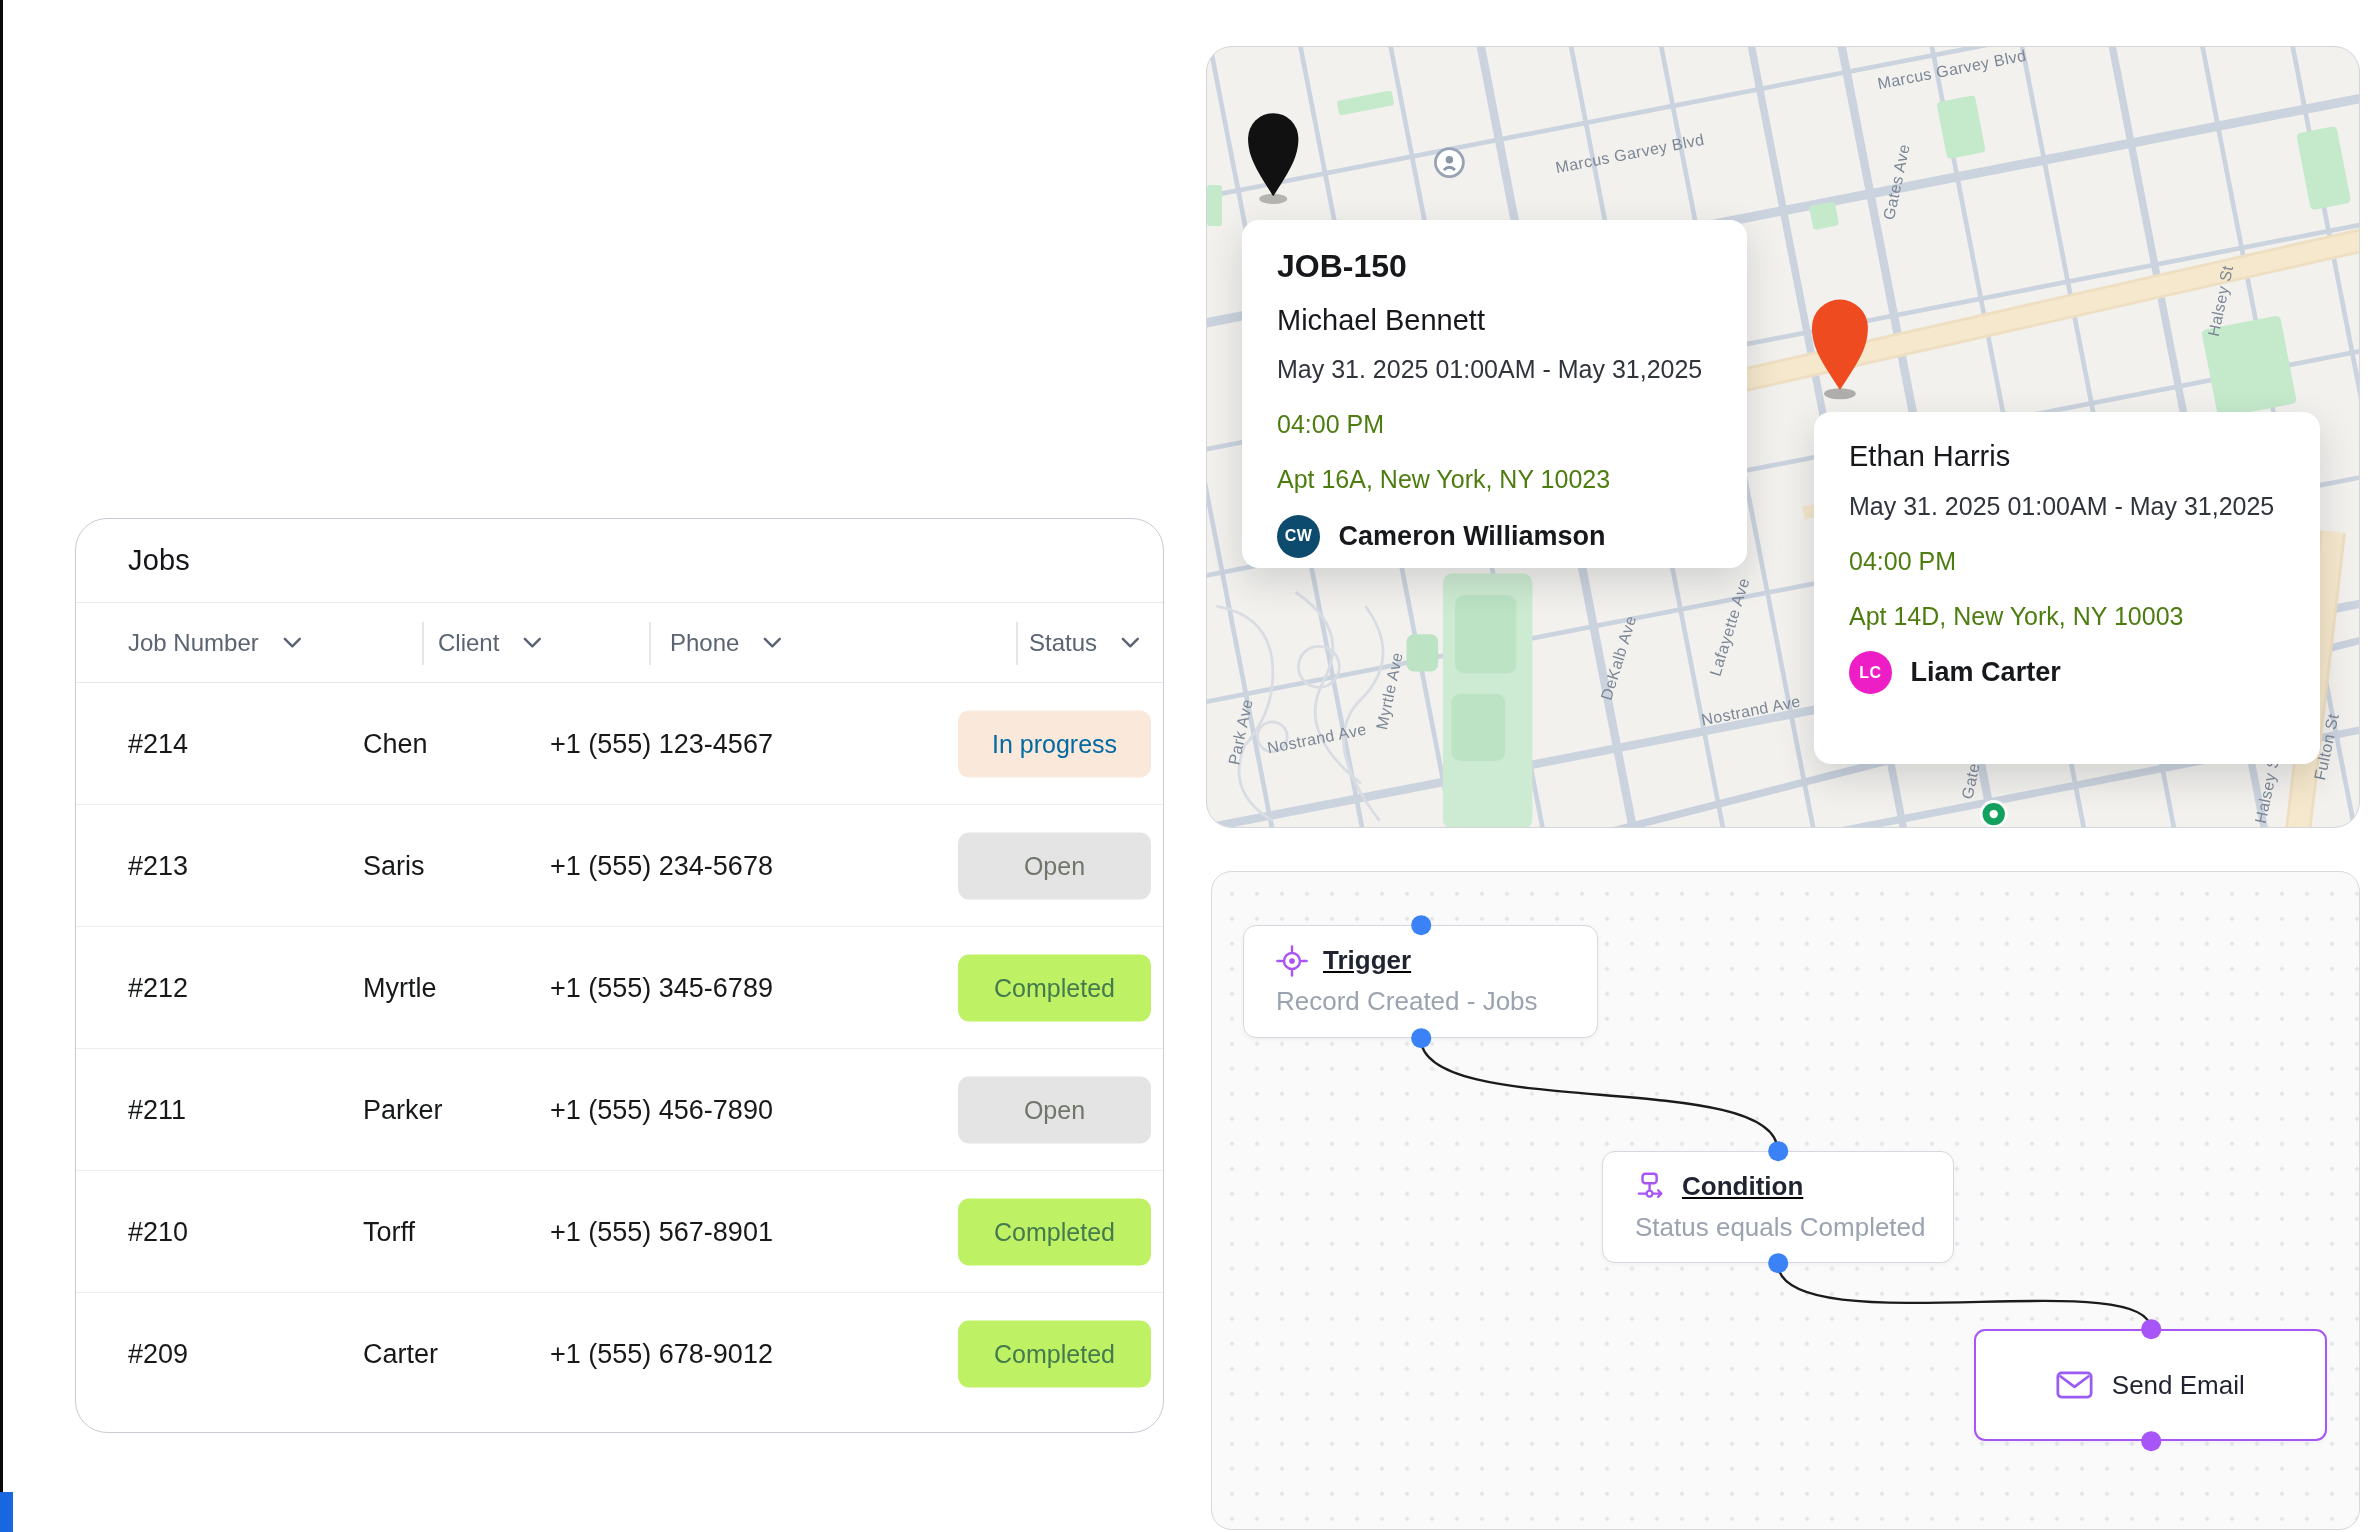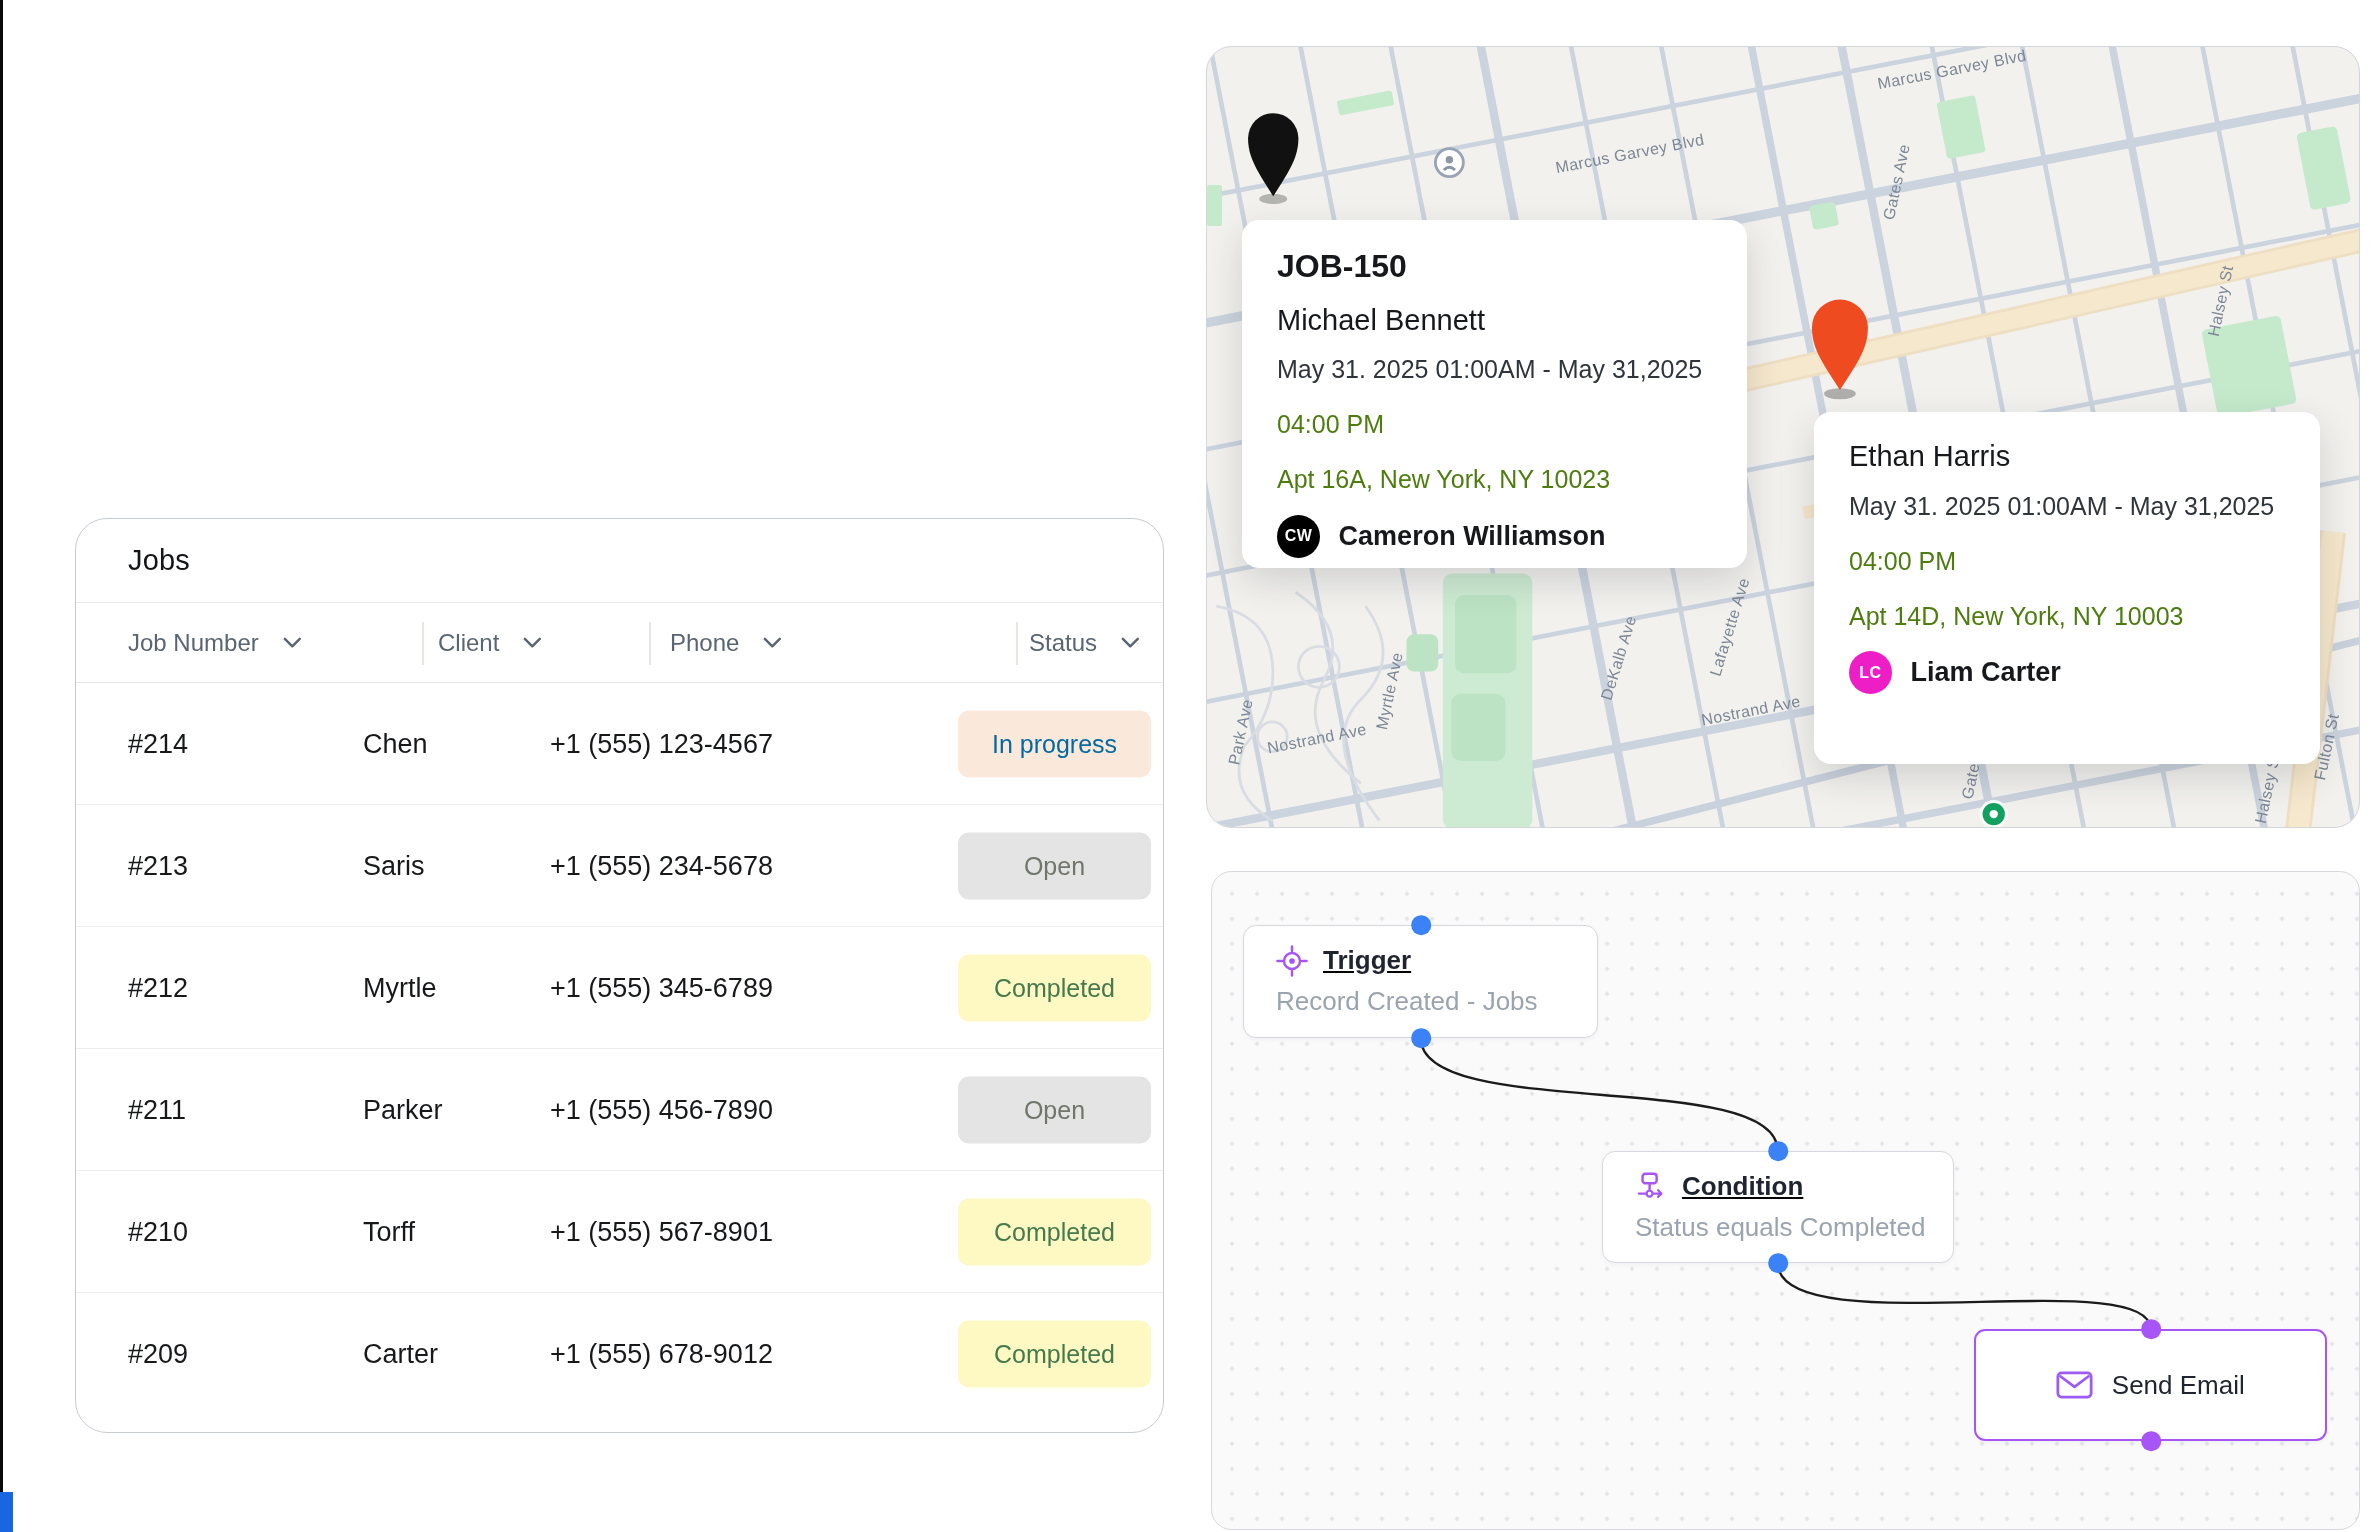--- a/index.html
+++ b/index.html
@@ -18,21 +18,21 @@
   .hcell{position:absolute;top:0;height:100%;display:flex;align-items:center;gap:24px;color:#5a6472;font-size:24px;font-weight:500;}
   .hcell svg{display:block;}
   .hsep{position:absolute;top:18.6px;height:43px;width:1.9px;background:#e3e6ea;}
   .trow{position:relative;height:122px;border-bottom:1.9px solid #eceef1;box-sizing:border-box;}
   .trow:last-child{border-bottom:none;}
   .tcell{position:absolute;top:50%;transform:translateY(-50%);font-size:27px;color:#17181a;}
   .badge{position:absolute;left:882px;top:50%;transform:translateY(-50%);width:193px;height:67px;
          border-radius:11.2px;display:flex;align-items:center;justify-content:center;font-size:25px;}
   .badge.in-progress{background:#fae9db;color:#0369a1;}
   .badge.open{background:#e4e4e4;color:#71766b;}
-  .badge.completed{background:#fef9c3;color:#447a4e;}
+  .badge.completed{background:#bef264;color:#447a4e;}
 
   
   .map-card{position:absolute;left:1206px;top:46px;width:1154px;height:782px;border-radius:26px;
             border:1.9px solid #d2d5da;box-sizing:border-box;overflow:hidden;background:#f2f1ee;}
   .map-card svg.mapsvg{position:absolute;left:0;top:0;}
   .street-label{position:absolute;white-space:nowrap;color:#7c8796;font-size:16px;letter-spacing:0.4px;
                 transform:translate(-50%,-50%) rotate(var(--r));}
   .job-pop{position:absolute;background:#fff;border-radius:17px;box-shadow:0 13px 37px rgba(30,35,45,.16);
            box-sizing:border-box;padding:28px 35px;}
   .jp-id{font-size:32px;font-weight:600;color:#16181c;margin-bottom:18.6px;}
@@ -252,21 +252,21 @@
     <div class="street-label" style="left:1061px;top:741px;--r:-78deg;">Halsey St</div>
     <div class="street-label" style="left:1120px;top:700px;--r:-78deg;">Fulton St</div>
 
     <div class="job-pop" style="left:35px;top:173px;width:505px;height:348px;">
       <div class="jp-id">JOB-150</div>
       <div class="jp-name">Michael Bennett</div>
       <div class="jp-date">May 31. 2025 01:00AM - May 31,2025</div>
       <div class="jp-dim">04:00 PM</div>
       <div class="jp-dim">Apt 16A, New York, NY 10023</div>
       <div class="jp-assignee">
-        <span class="jp-avatar" style="background:#000000;">CW</span>
+        <span class="jp-avatar" style="background:#0c4a6e;">CW</span>
         <span class="jp-aname">Cameron Williamson</span>
       </div>
     </div>
 
     <div class="job-pop" style="left:607px;top:365px;width:506px;height:352px;">
       <div class="jp-name">Ethan Harris</div>
       <div class="jp-date">May 31. 2025 01:00AM - May 31,2025</div>
       <div class="jp-dim">04:00 PM</div>
       <div class="jp-dim">Apt 14D, New York, NY 10003</div>
       <div class="jp-assignee">

